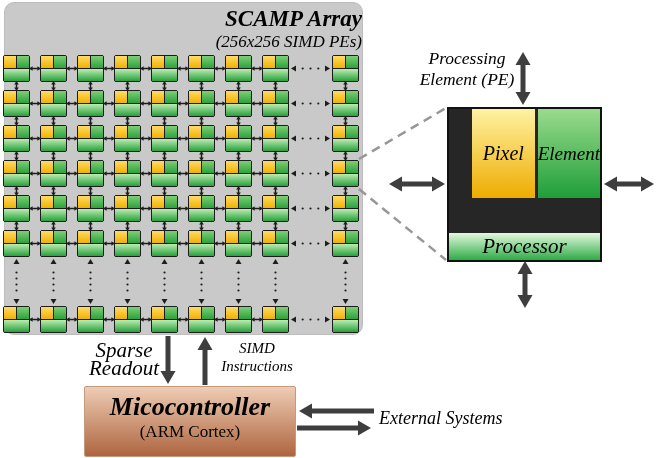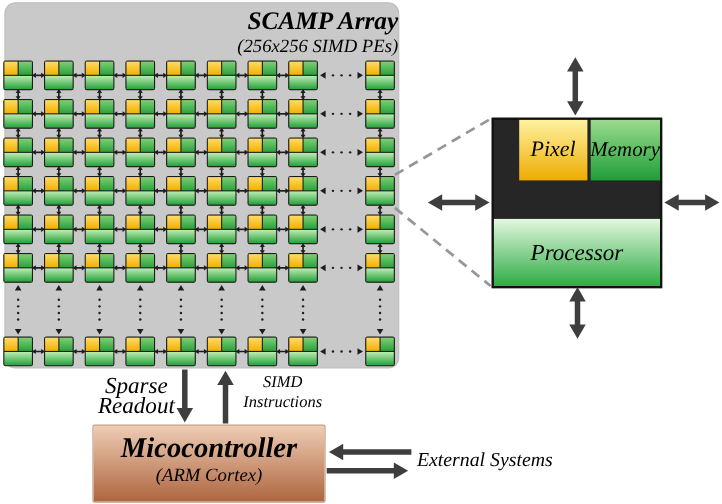--- a/index.html
+++ b/index.html
@@ -23,39 +23,39 @@
     background:#1c1c1c;border:1px solid #1c1c1c;border-radius:2px;
   }
   .q-pixel{background:linear-gradient(var(--pe-yellow-top),var(--pe-yellow-bottom));}
   .q-mem{background:linear-gradient(var(--pe-green-top),var(--pe-green-bottom));}
   .q-proc{grid-column:1/3;background:linear-gradient(var(--pe-proc-top),var(--pe-proc-bottom));}
   
   .pe-box{
     position:absolute;left:447px;top:107px;width:155px;height:155px;box-sizing:border-box;
     background:#262626;border:2px solid #121212;display:flex;flex-direction:column;gap:3px;
   }
-  .pe-box .top{display:flex;height:55px;gap:3px;padding-left:23px;}
+  .pe-box .top{display:flex;height:89px;gap:3px;padding-left:23px;}
   .block{display:flex;align-items:center;justify-content:center;font-style:italic;}
   .pixel{width:74px;background:linear-gradient(var(--pixel-top),var(--pixel-bottom));font-size:20px;}
   .memory{flex:1;background:linear-gradient(var(--memory-top),var(--memory-bottom));font-size:19px;}
   .processor{flex:1;background:linear-gradient(var(--processor-top),var(--processor-bottom));font-size:21px;margin-top:32px;}
   
   .lbl{position:absolute;font-style:italic;text-align:center;}
   .processing{left:394px;top:48px;width:146px;font-size:17.5px;line-height:21px;}
   .sparse{left:88px;top:341px;width:72px;font-size:21px;line-height:18px;}
   .simd{left:206px;top:339px;width:102px;font-size:15px;line-height:18px;}
   .ext{position:absolute;left:379px;top:408px;font-size:18px;font-style:italic;font-weight:normal;}
   
   .micro{
     position:absolute;left:84px;top:386px;width:212px;height:71px;box-sizing:border-box;
     background:linear-gradient(var(--micro-top),var(--micro-bottom));
     border:1px solid var(--micro-border);border-radius:2px;text-align:center;
   }
   .micro-title{font-style:italic;font-weight:bold;font-size:26px;line-height:30px;margin-top:5px;}
-  .micro-sub{font-style:italic;font-size:17px;line-height:19px;}
+  .micro-sub{font-size:17px;line-height:19px;}
 </style>
 </head>
 <body>
 
 <div class="stage">
 
   <div class="panel">
     <div class="panel-title">SCAMP Array</div>
     <div class="panel-subtitle">(256x256 SIMD PEs)</div>
   </div>
@@ -371,28 +371,32 @@
         <div class="q-mem"></div>
         <div class="q-proc"></div>
       </div>
       <div class="pe" style="left:332px;top:306px">
         <div class="q-pixel"></div>
         <div class="q-mem"></div>
         <div class="q-proc"></div>
       </div>
     </div>
 
+  <div class="lbl processing">
+    <div>Processing</div>
+    <div>Element (PE)</div>
+  </div>
 
   <div class="pe-box">
     <div class="top">
       <div class="block pixel">
         <span>Pixel</span>
       </div>
       <div class="block memory">
-        <span>Memory</span>
+        <span>Element</span>
       </div>
     </div>
     <div class="block processor">
       <span>Processor</span>
     </div>
   </div>
 
   <div class="lbl sparse">
     <div>Sparse</div>
     <div>Readout</div>

